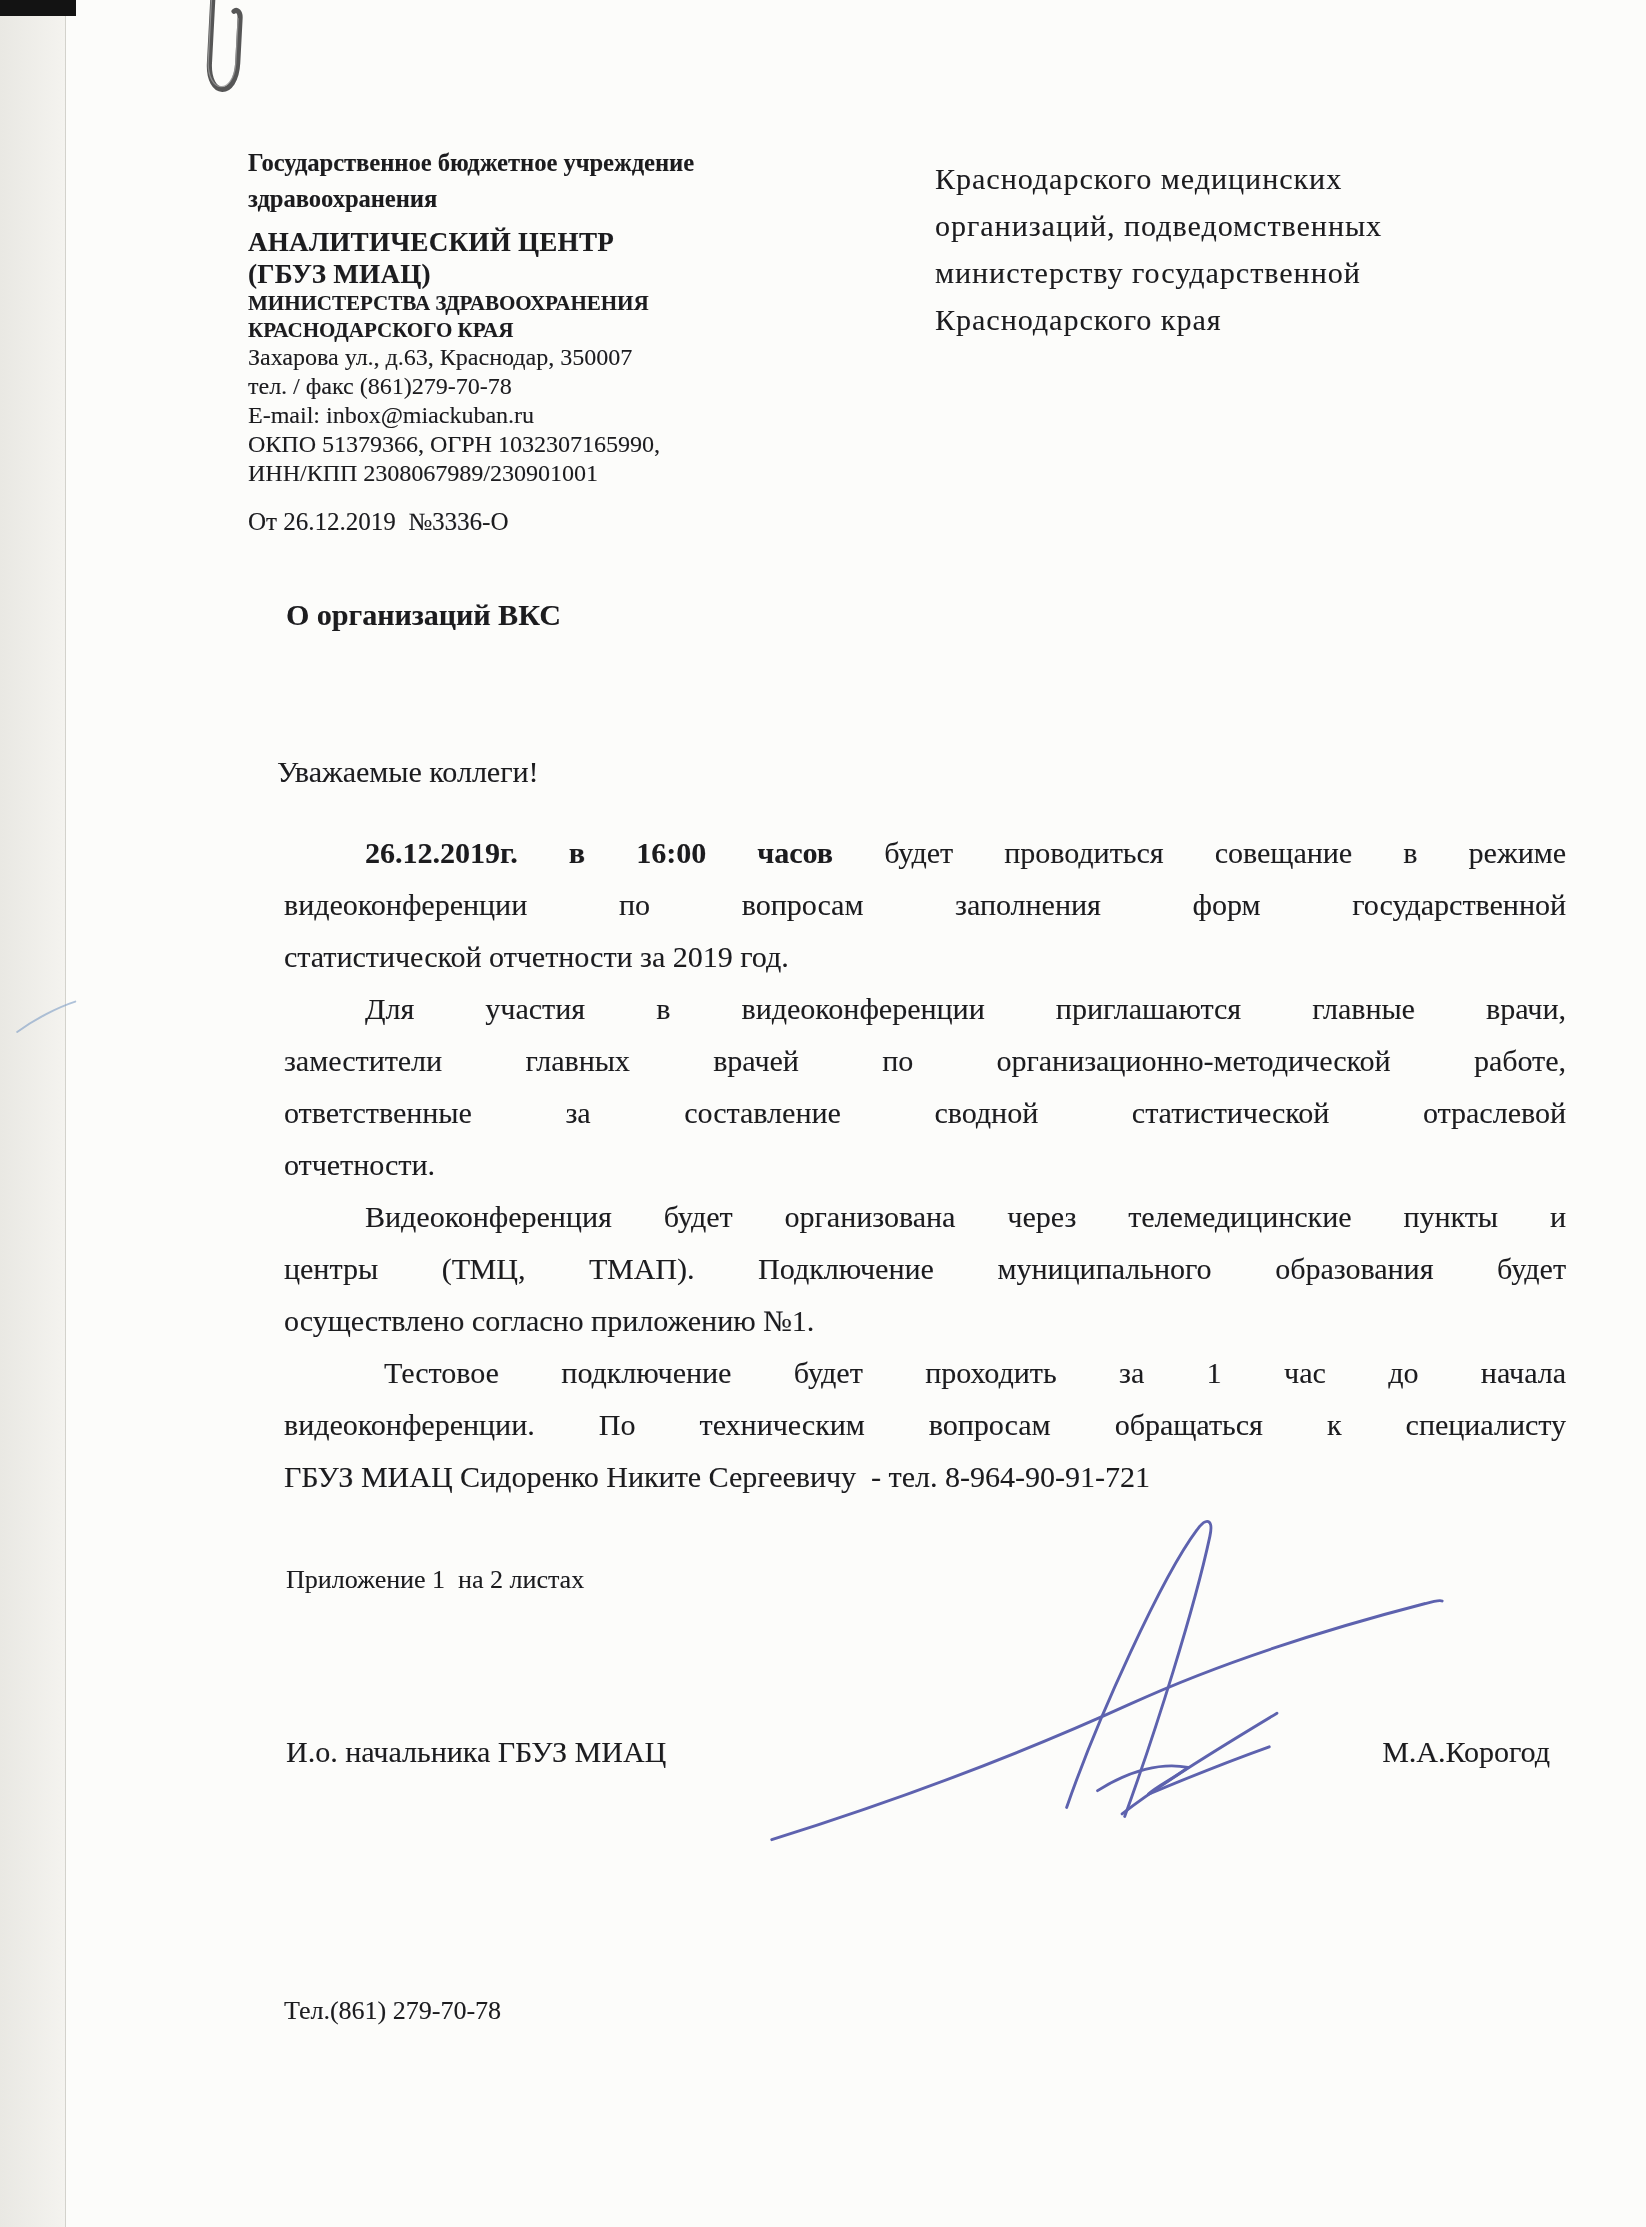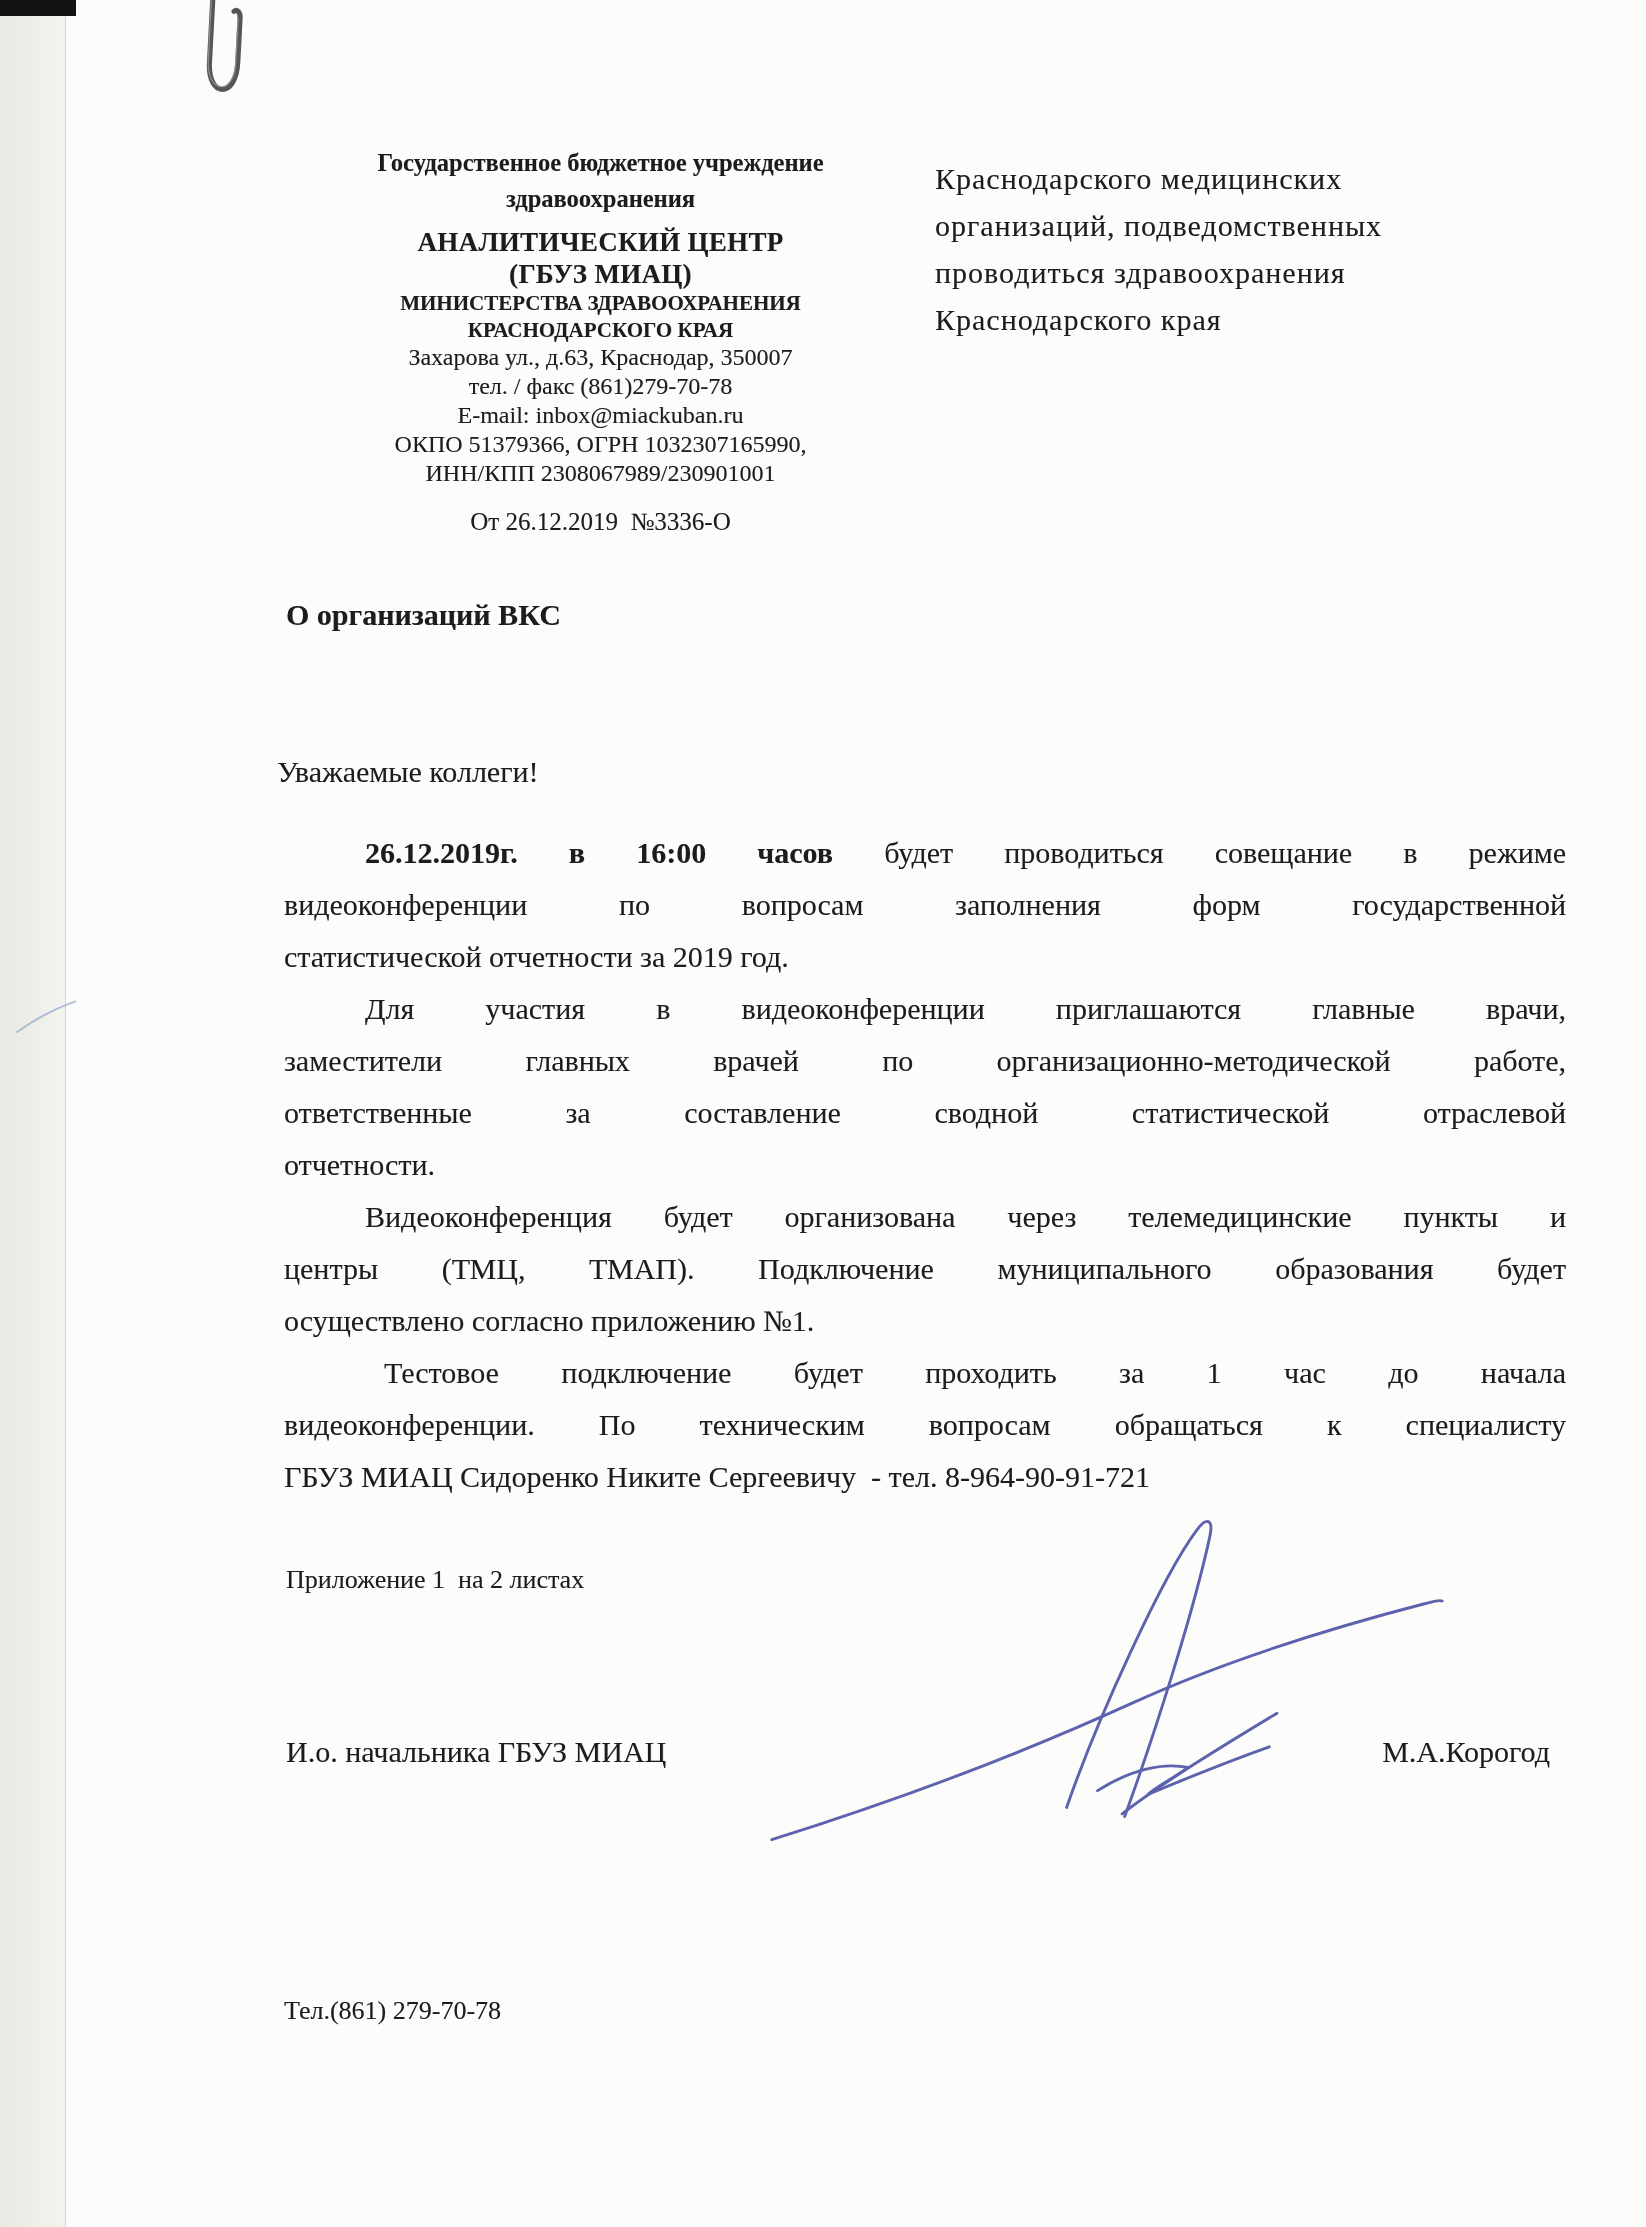--- a/index.html
+++ b/index.html
@@ -16,21 +16,21 @@
 
   
   .edge-strip{position:absolute;left:0;top:0;width:65px;height:2227px;
     background:linear-gradient(to right,#e9e8e3,#f4f3ef);}
   .edge-line{position:absolute;left:65px;top:0;width:1.3px;height:2227px;background:#d3d2cc;}
   .black-bar{position:absolute;left:0;top:0;width:76px;height:15.5px;background:#131313;}
   .blue-mark{position:absolute;left:11.6px;top:979px;}
   .paperclip{position:absolute;left:193px;top:0;}
 
   
-  .letterhead{position:absolute;left:258px;top:145px;width:685px;text-align:center;font-family:Liberation Serif, serif;}
+  .letterhead{position:absolute;left:248px;top:145px;width:685px;font-family:Liberation Serif, serif;}
   .lh-type{font-size:24.5px;font-weight:bold;line-height:36px;}
   .lh-gap1{height:9px;}
   .lh-name{font-size:27px;font-weight:bold;line-height:32px;letter-spacing:0.3px;}
   .lh-min{font-size:21px;font-weight:bold;line-height:26.5px;}
   .lh-addr{font-size:24px;line-height:29px;}
   .lh-gap2{height:18px;}
   .lh-ref{font-size:25px;line-height:31px;white-space:pre-wrap;}
 
   
   .addressee{position:absolute;left:935px;top:155px;width:581px;
@@ -92,21 +92,21 @@
     <div class="lh-addr">E-mail: inbox@miackuban.ru</div>
     <div class="lh-addr">ОКПО 51379366, ОГРН 1032307165990,</div>
     <div class="lh-addr">ИНН/КПП 2308067989/230901001</div>
     <div class="lh-gap2"></div>
     <div class="lh-ref">От 26.12.2019  №3336-О</div>
   </div>
 
   <div class="addressee txt">
     <div>Краснодарского медицинских</div>
     <div>организаций, подведомственных</div>
-    <div>проводиться здравоохранения</div>
+    <div>министерству государственной</div>
     <div>Краснодарского края</div>
   </div>
 
   <div class="subject txt">О организаций ВКС</div>
 
   <div class="salutation txt">Уважаемые коллеги!</div>
 
   <div class="body-block txt">
     <div class="bl j ind1"><span class="b">26.12.2019г. в 16:00 часов</span><span> будет проводиться совещание в режиме</span></div>
     <div class="bl j">видеоконференции по вопросам заполнения форм государственной</div>

